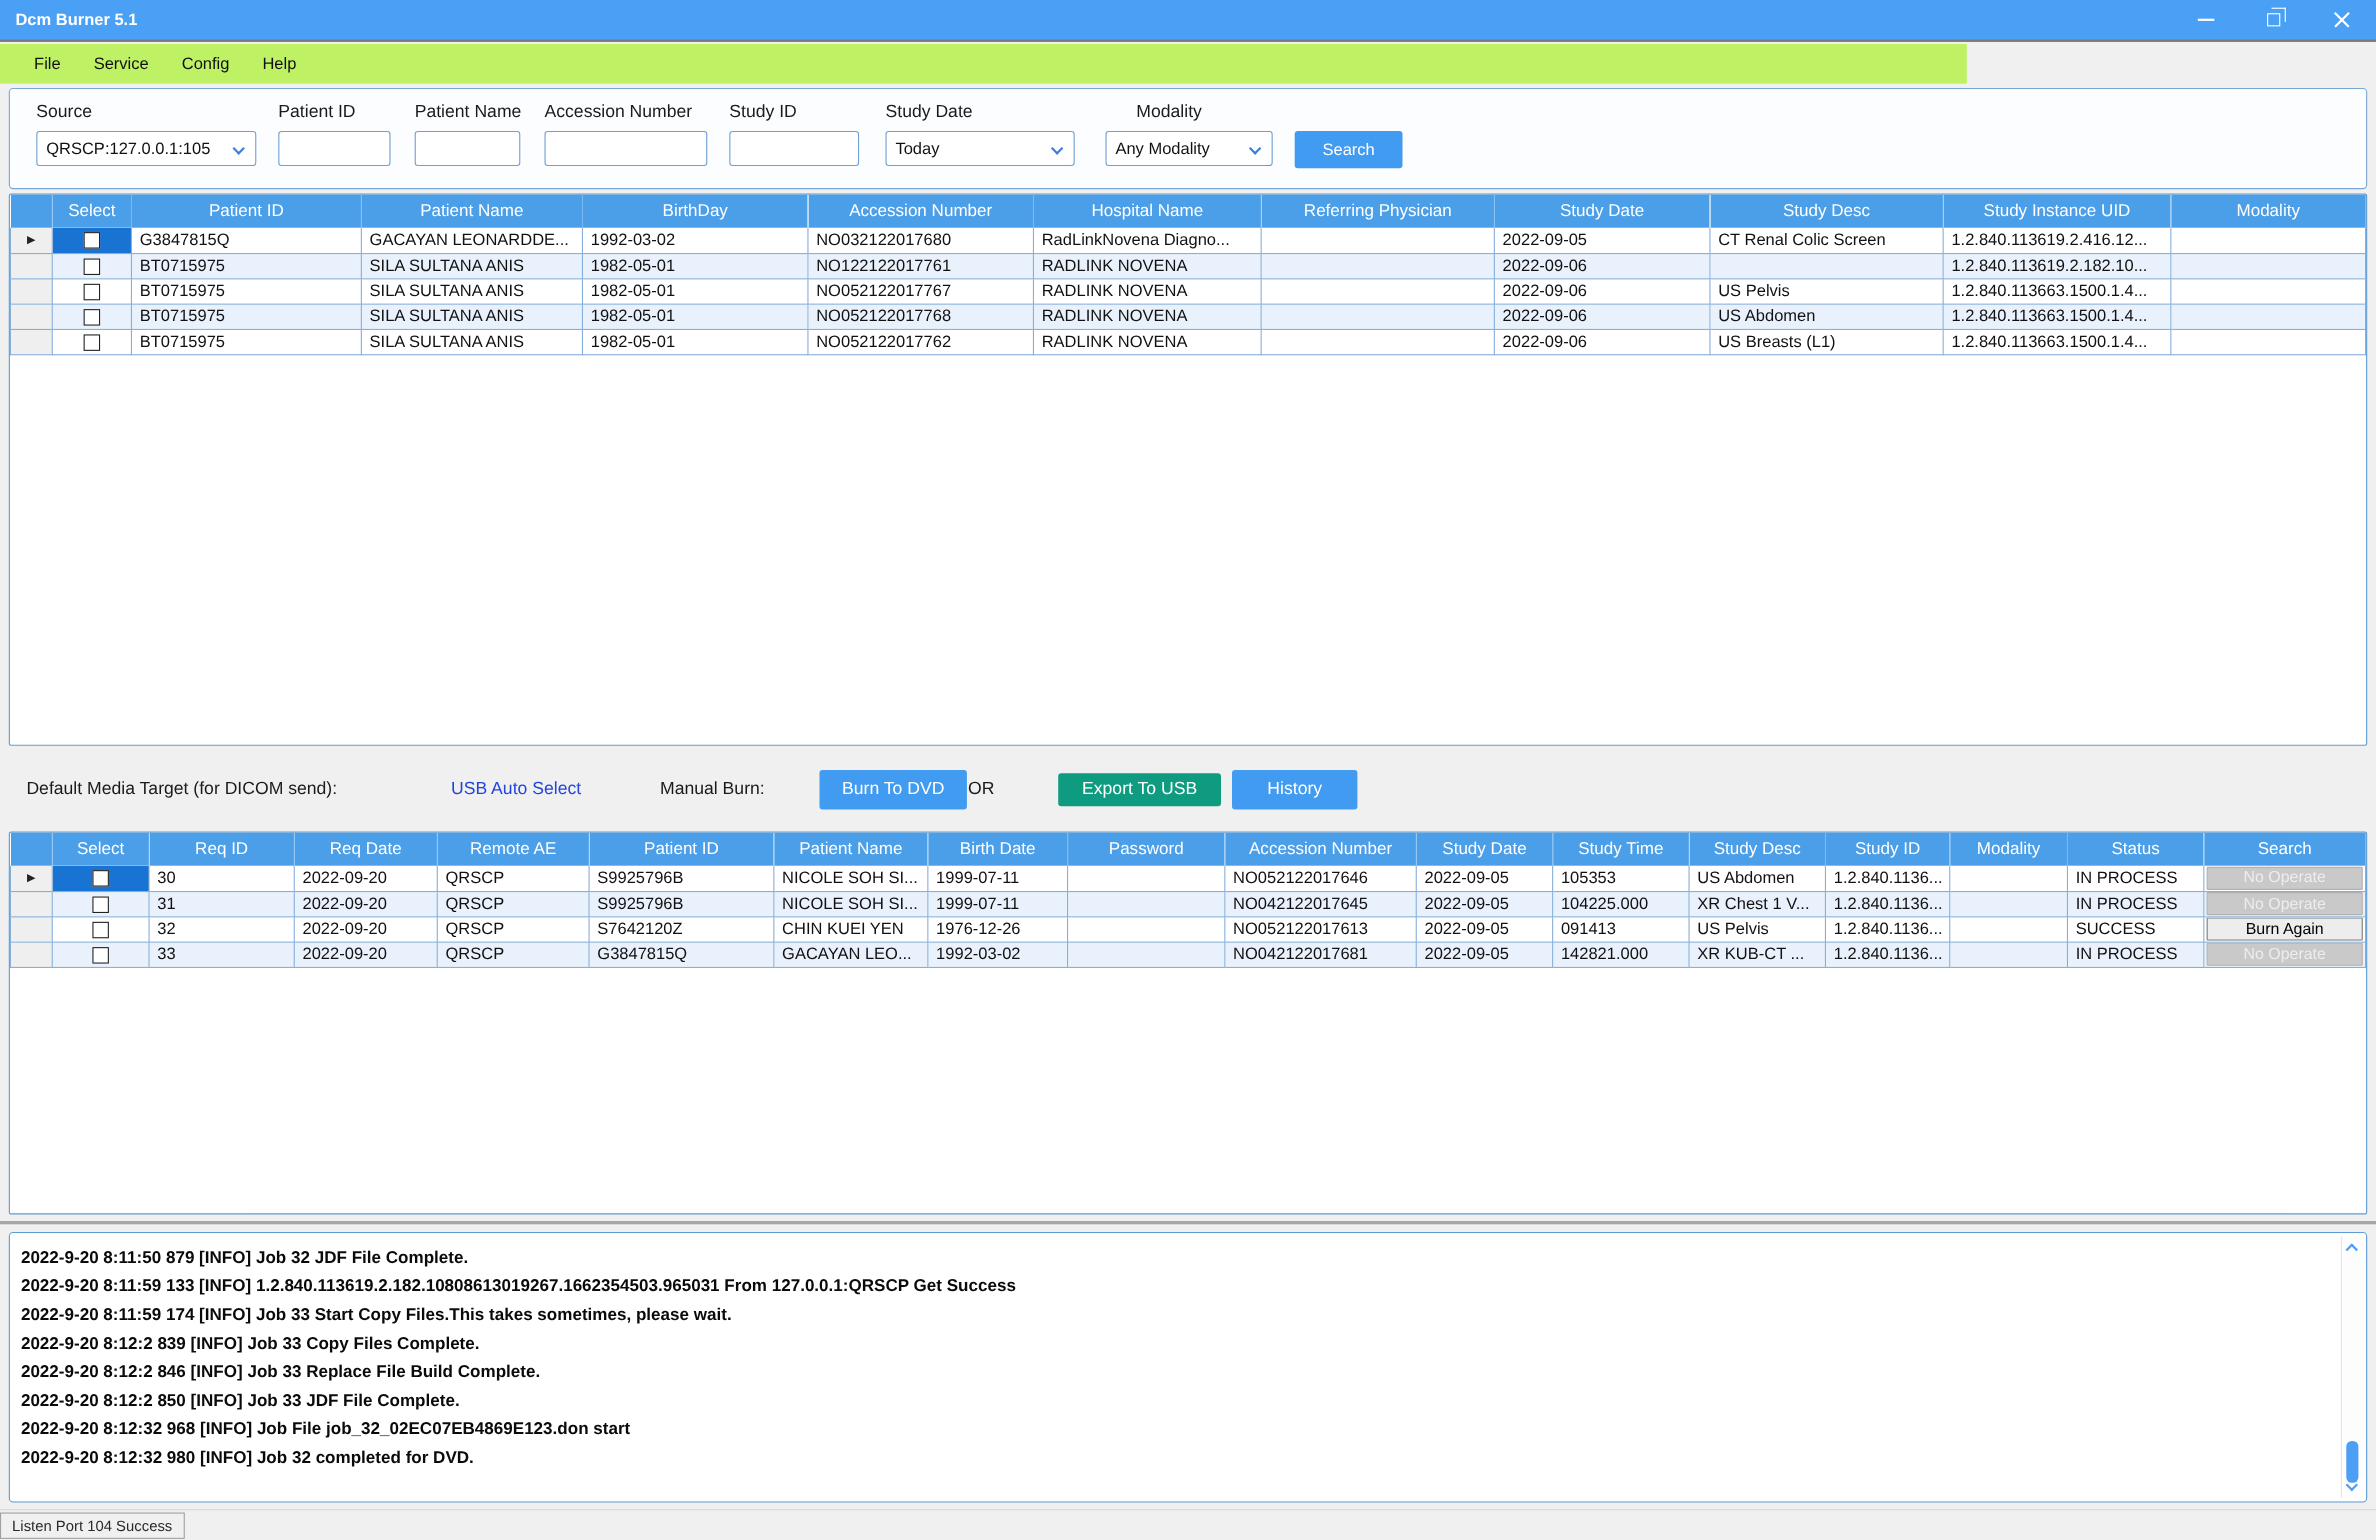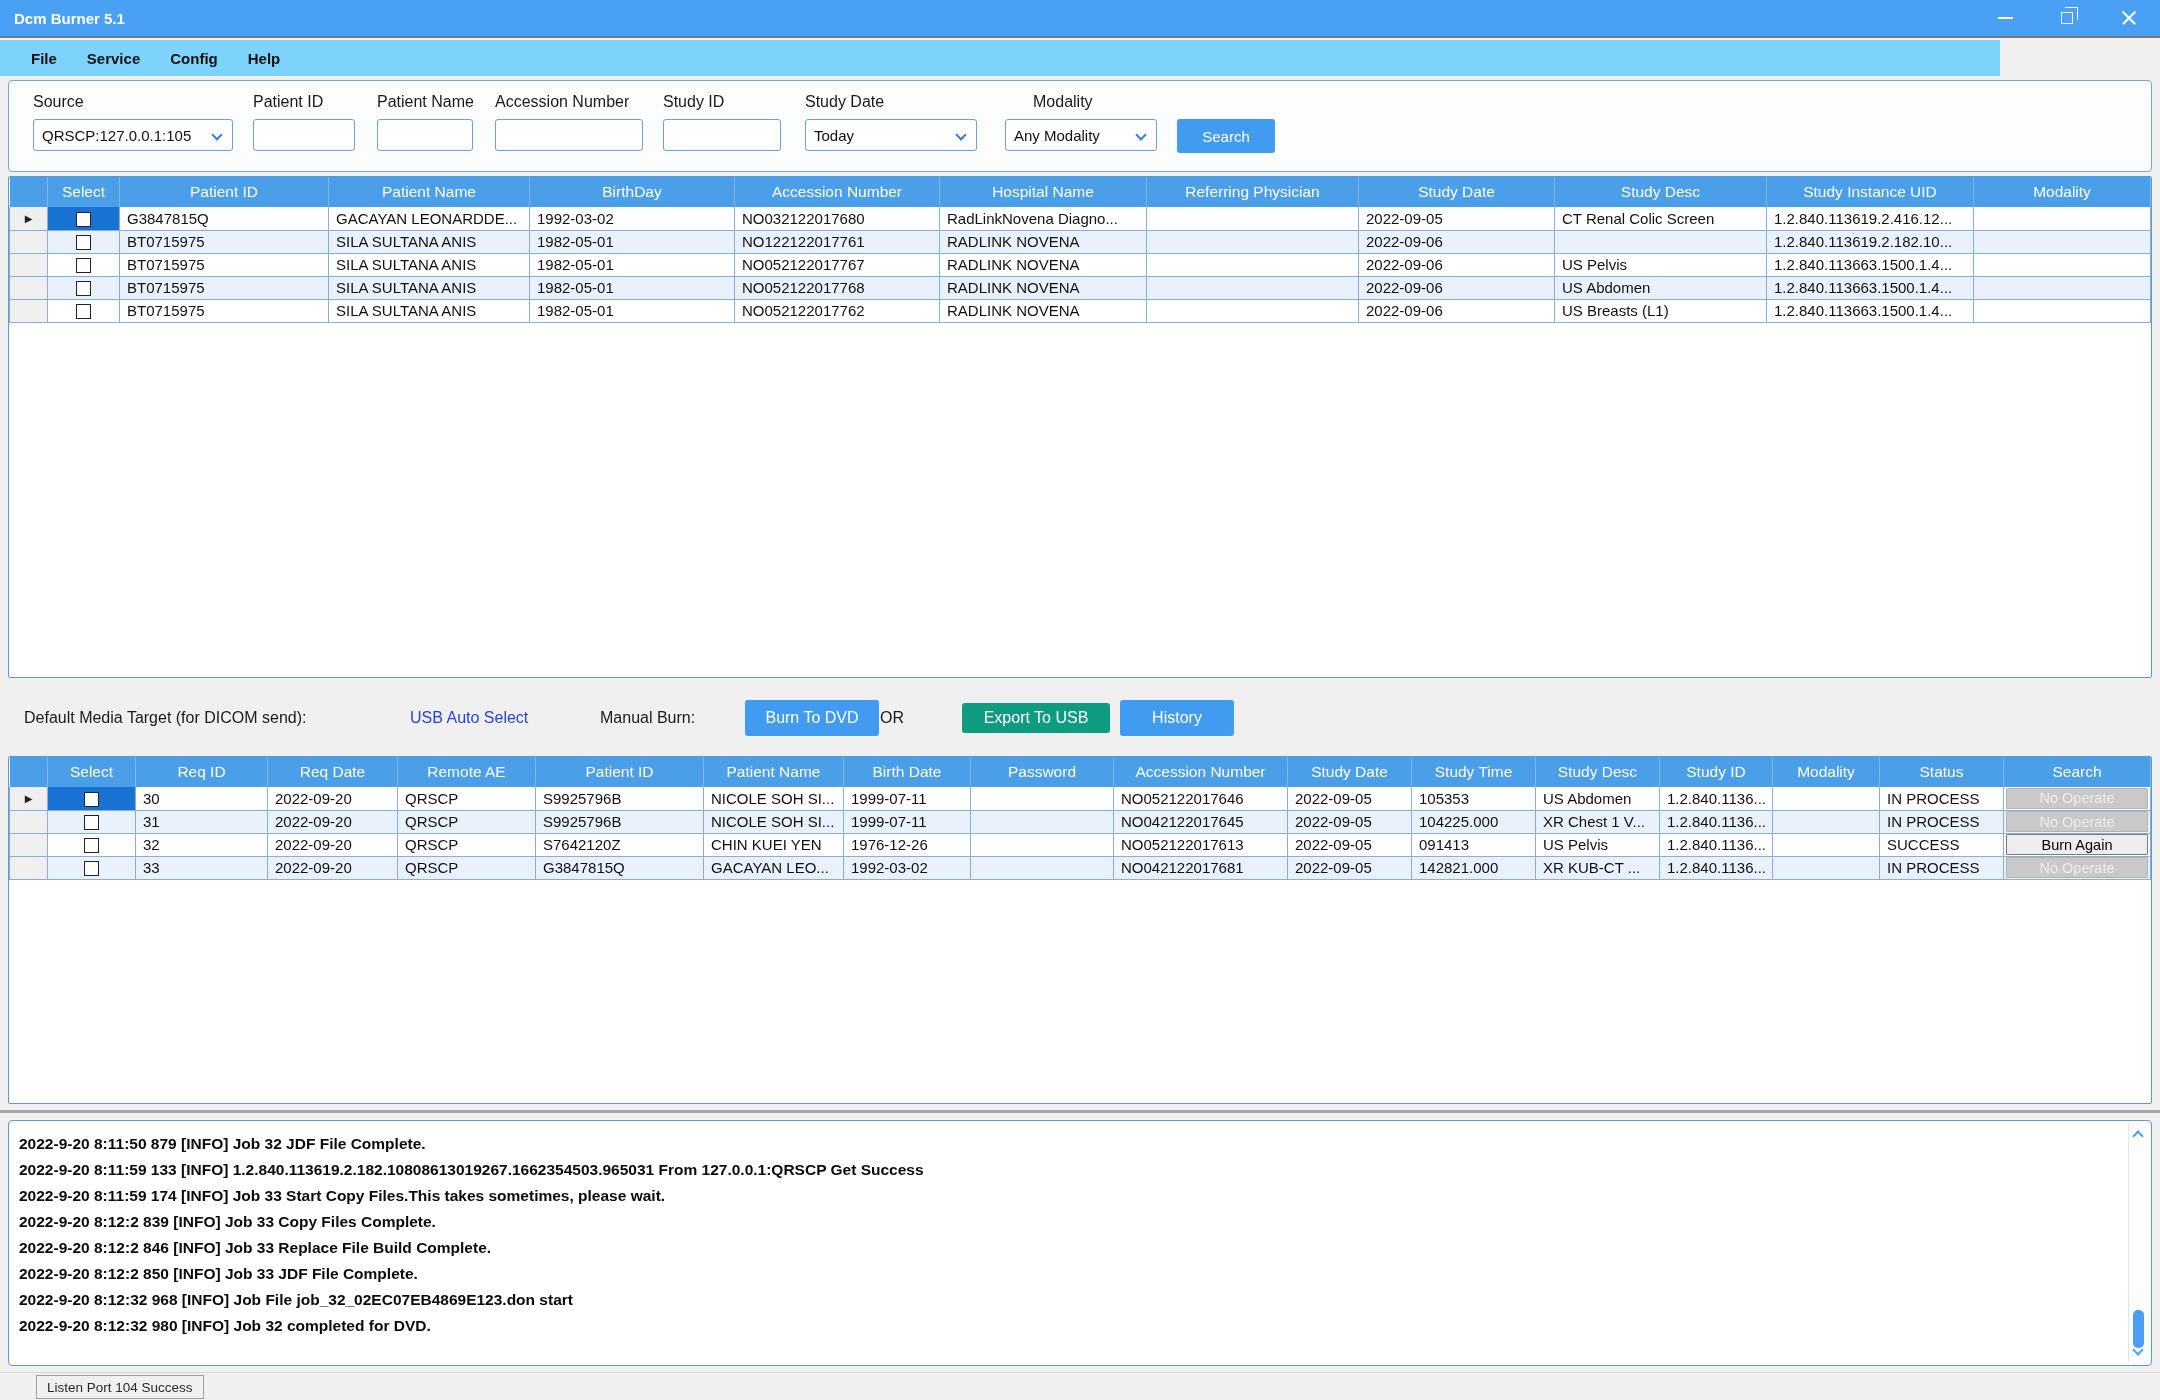--- a/index.html
+++ b/index.html
@@ -16,22 +16,22 @@
   .win-btn { width:62px; height:100%; display:flex; align-items:center; justify-content:center; position:relative; }
   .ico-min { width:15px; height:2px; background:#fff; display:block; }
   .ico-restore { width:12px; height:12px; border:1.5px solid #fff; position:relative; background:var(--titlebar,#4aa0f5); display:block; }
   .ico-restore::before { content:""; position:absolute; left:3px; top:-6px; width:12px; height:12px; border:1.5px solid #fff; border-left:none; border-bottom:none; }
   .ico-close { width:16px; height:16px; position:relative; display:block; }
   .ico-close::before,.ico-close::after { content:""; position:absolute; left:-1px; top:7px; width:18px; height:1.6px; background:#fff; }
   .ico-close::before { transform:rotate(45deg); }
   .ico-close::after { transform:rotate(-45deg); }
 
   
-  .menubar { position:absolute; top:40px; left:0; width:2000px; height:36px;
-    display:flex; align-items:center; padding-left:16px; background:#7dd3fc;font-weight:bold; }
+  .menubar { position:absolute; top:40px; left:0; width:1788px; height:36px;
+    display:flex; align-items:center; padding-left:16px; background:#bef264; }
   .menu-item { font-size:15px; color:#111; padding:6px 15px; }
 
   
   .search-panel { position:absolute; top:80px; left:8px; width:2144px; height:92px;
     background:#fbfdff; border:1px solid #7aa6d6; border-radius:4px;
     padding:12px 0 0 24px; display:flex; }
   .fgroup { display:flex; flex-direction:column; }
   .flabel { font-size:16px; color:#1a1a1a; margin-bottom:8px; white-space:nowrap; }
   .tinput { height:32px; border:1px solid #6f9fd4; border-radius:3px; background:#fff;
     font-family:"Liberation Sans",sans-serif; font-size:15px; padding:0 6px; width:100%; outline:none; }
@@ -86,21 +86,21 @@
     border-right:2px solid #4c9ff5; border-bottom:2px solid #4c9ff5; }
   .vchev.up { top:8px; transform:rotate(225deg); }
   .vchev.down { bottom:8px; transform:rotate(45deg); }
   .vthumb { position:absolute; left:4px; top:186px; width:11px; height:38px;
     background:#4c9ff5; border-radius:5px; }
 
   
   .statusbar { position:absolute; top:1372px; left:0; width:2160px; height:28px;
     background:#f0f0f0; border-top:1px solid #d6d6d6; }
   .status-box { position:absolute; left:0; top:2px; height:24px; border:1px solid #a0a0a0;
-    display:flex; align-items:center; padding:0 10px; font-size:13.5px; color:#2a2a2a; background:#f0f0f0;margin-left:36px; }
+    display:flex; align-items:center; padding:0 10px; font-size:13.5px; color:#2a2a2a; background:#f0f0f0; }
 </style>
 </head>
 <body>
 
 <div id="app">
 
   <div class="titlebar">
     <span class="title-text">Dcm Burner 5.1</span>
     <div class="win-controls">
       <div class="win-btn">

